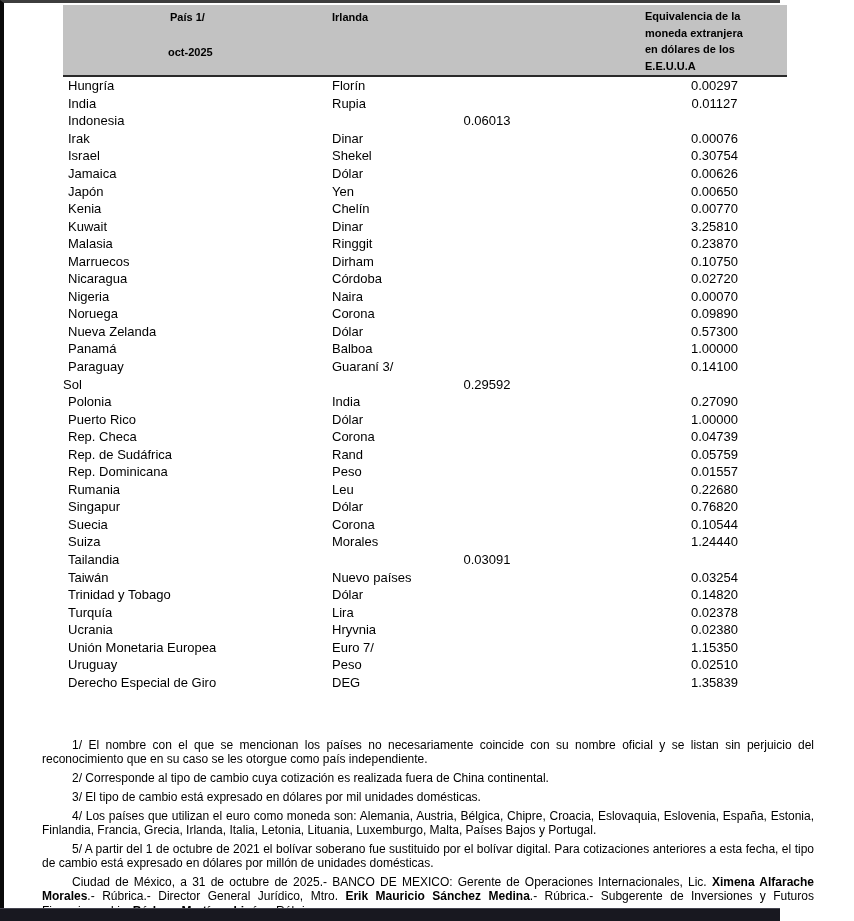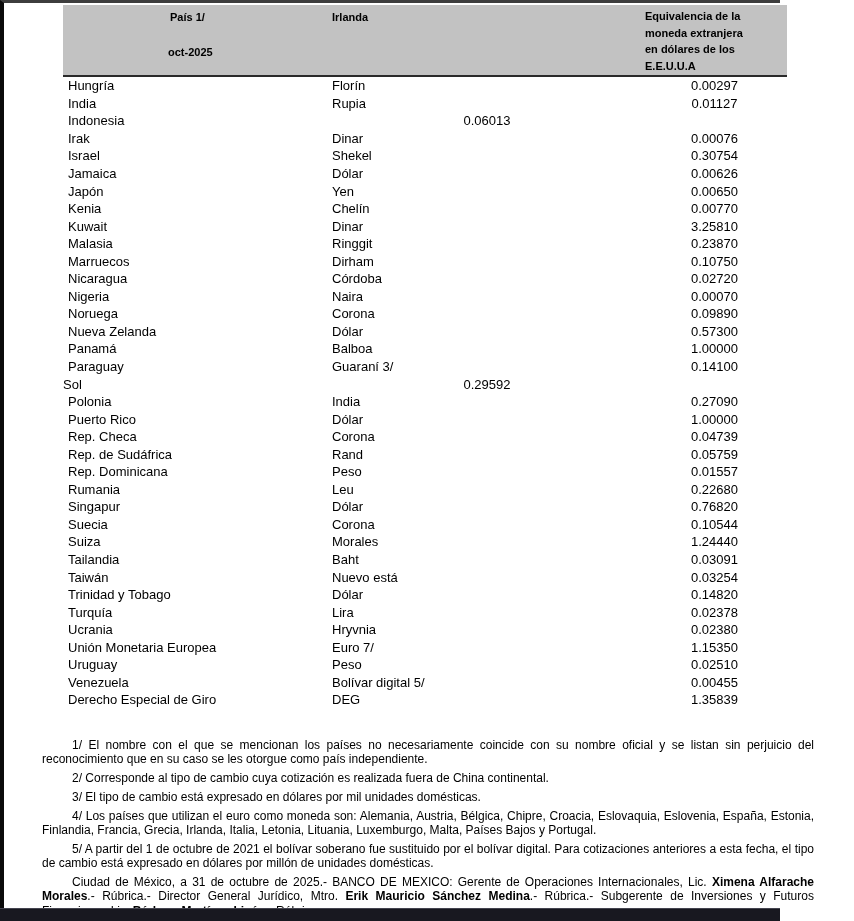--- a/index.html
+++ b/index.html
@@ -226,26 +226,25 @@
     <div class="c-currency">Corona</div>
     <div class="c-value">0.10544</div>
   </div>
         <div class="row">
     <div class="c-country">Suiza</div>
     <div class="c-currency">Morales</div>
     <div class="c-value">1.24440</div>
   </div>
         <div class="row">
     <div class="c-country">Tailandia</div>
-    <div class="c-currency">Baht</div>
     <div class="c-value">0.03091</div>
   </div>
         <div class="row">
     <div class="c-country">Taiwán</div>
-    <div class="c-currency">Nuevo está</div>
+    <div class="c-currency">Nuevo países</div>
     <div class="c-value">0.03254</div>
   </div>
         <div class="row">
     <div class="c-country">Trinidad y Tobago</div>
     <div class="c-currency">Dólar</div>
     <div class="c-value">0.14820</div>
   </div>
         <div class="row">
     <div class="c-country">Turquía</div>
     <div class="c-currency">Lira</div>
@@ -258,25 +257,20 @@
   </div>
         <div class="row">
     <div class="c-country">Unión Monetaria Europea</div>
     <div class="c-currency">Euro 7/</div>
     <div class="c-value">1.15350</div>
   </div>
         <div class="row">
     <div class="c-country">Uruguay</div>
     <div class="c-currency">Peso</div>
     <div class="c-value">0.02510</div>
-  </div>
-        <div class="row">
-    <div class="c-country">Venezuela</div>
-    <div class="c-currency">Bolívar digital 5/</div>
-    <div class="c-value">0.00455</div>
   </div>
         <div class="row">
     <div class="c-country">Derecho Especial de Giro</div>
     <div class="c-currency">DEG</div>
     <div class="c-value">1.35839</div>
   </div>
       </div>
   </div>
 
   <div class="footnotes">

